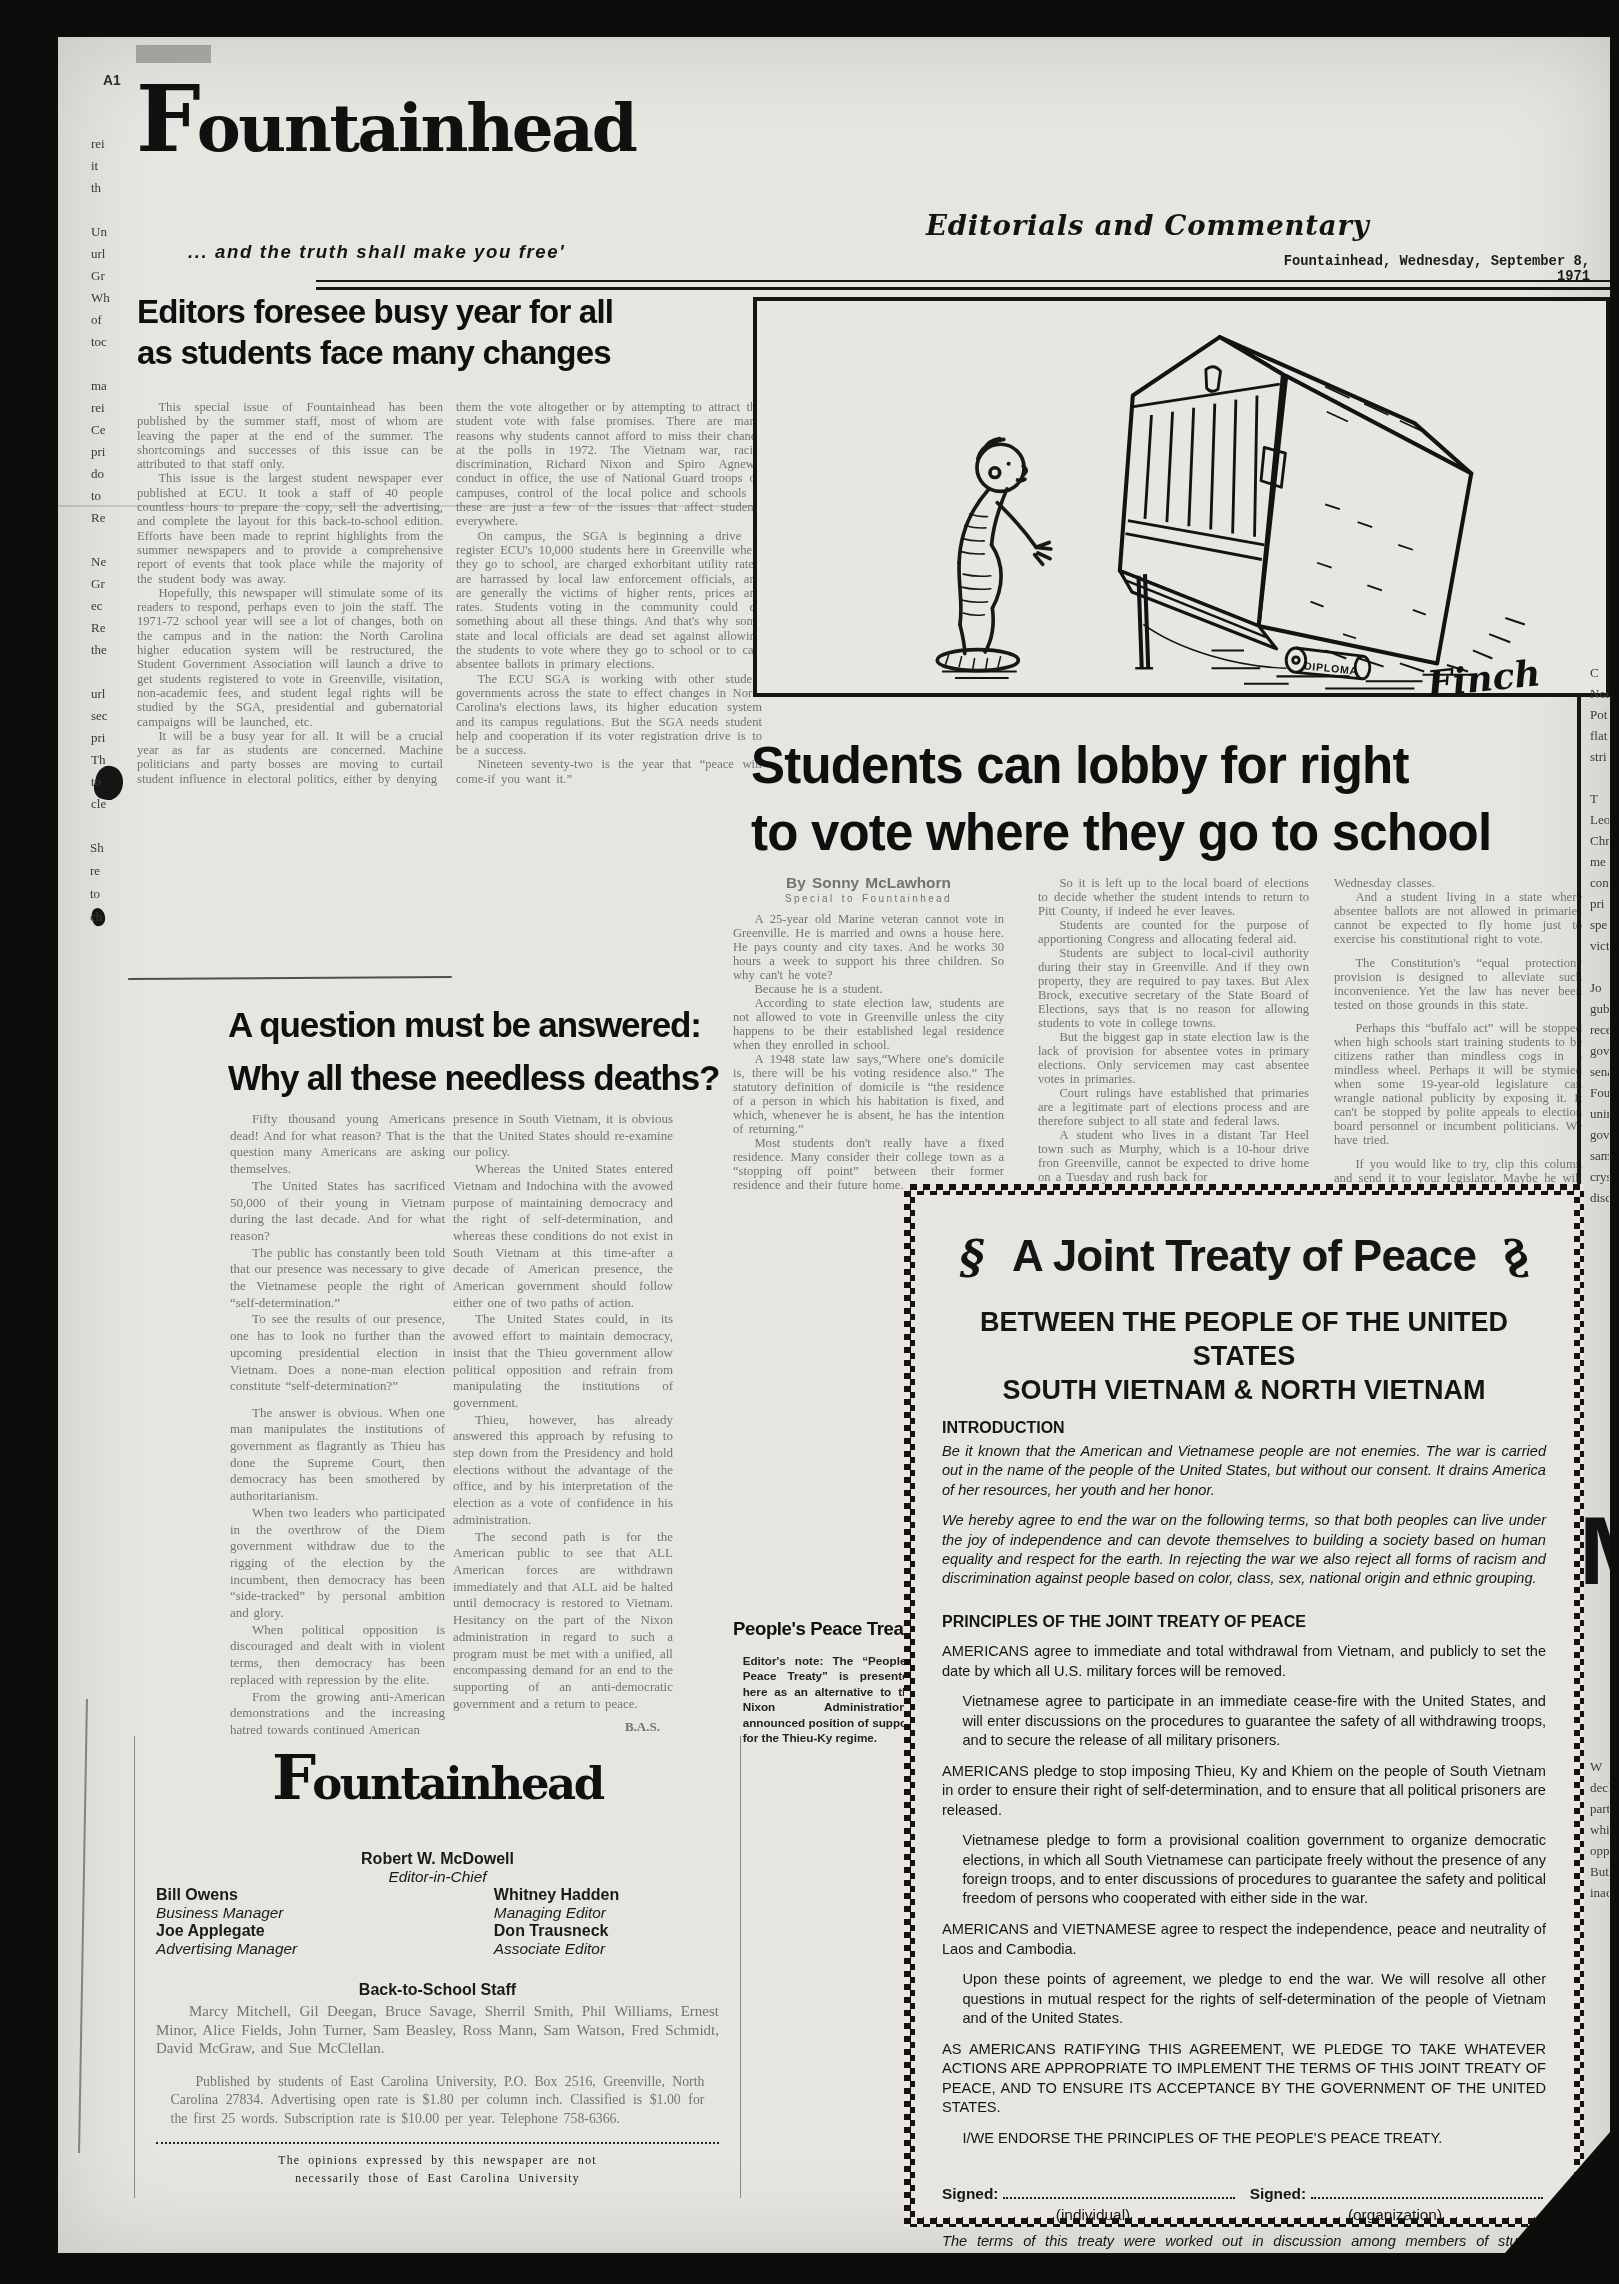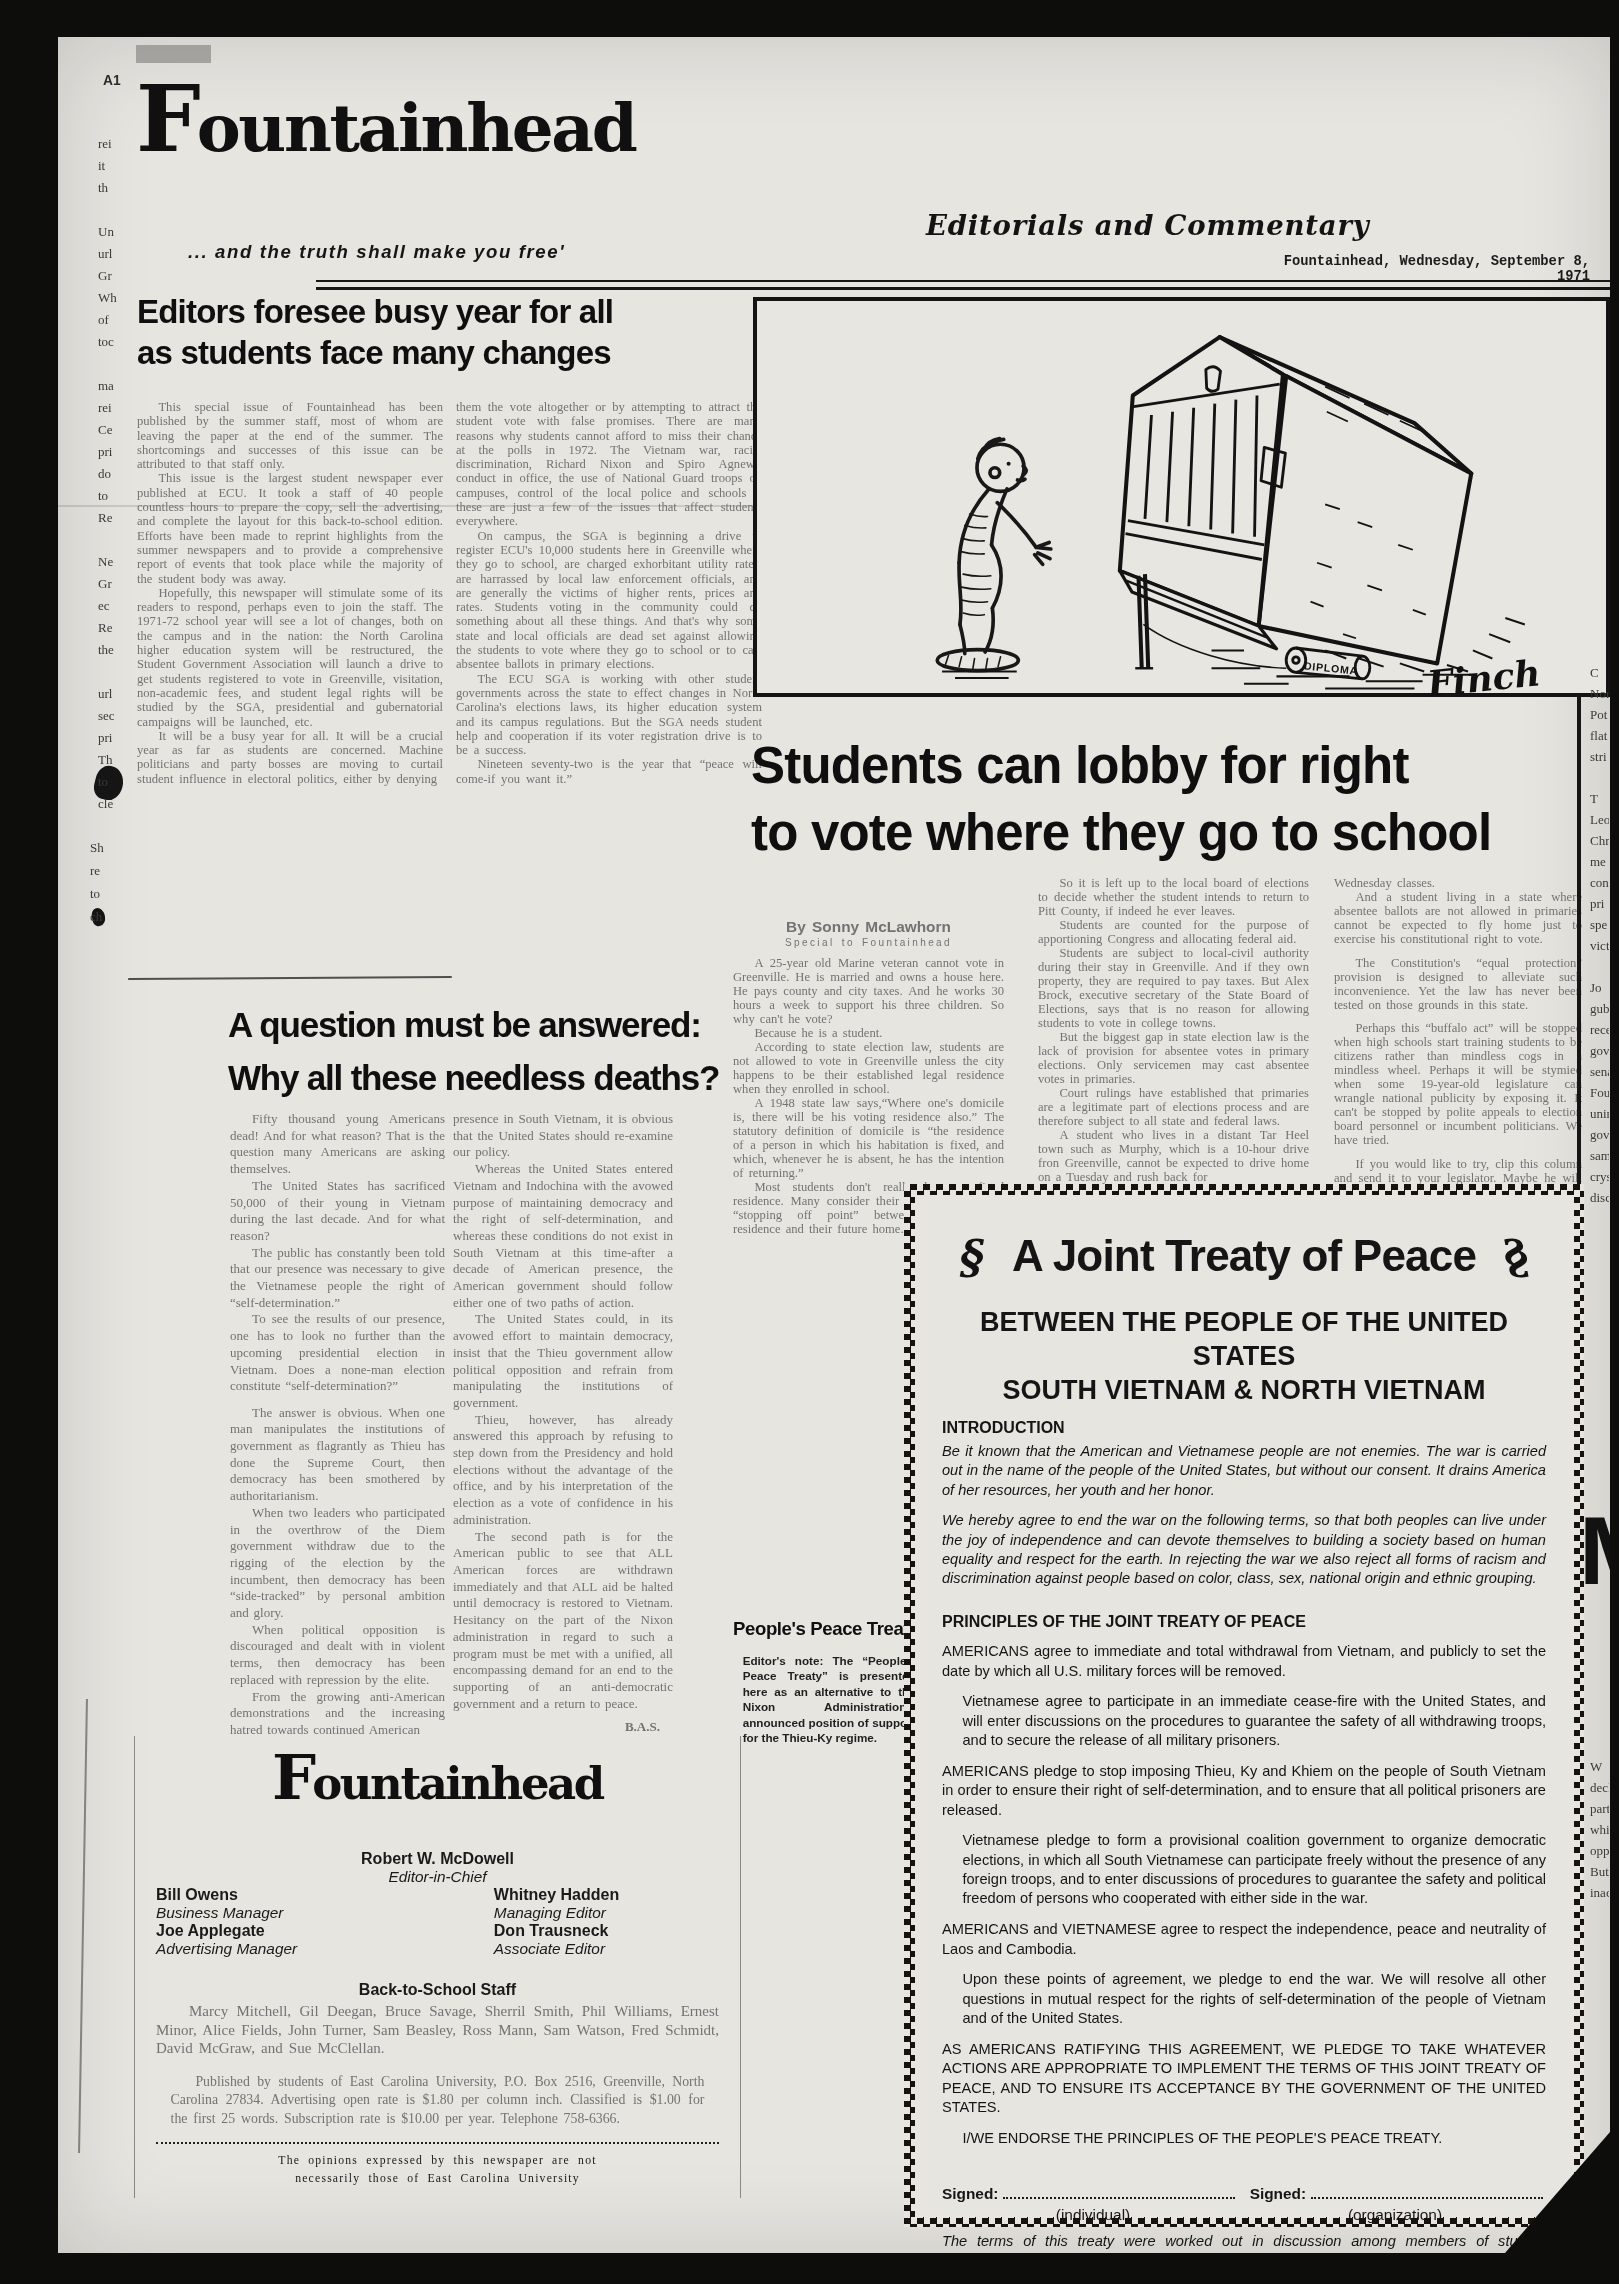--- a/index.html
+++ b/index.html
@@ -42,21 +42,21 @@
 <body>
 
 <div id="paper">
 
   <div class="abs" style="left:78px;top:8px;width:75px;height:18px;background:#8a8a88;opacity:.7;"></div>
   <div class="abs crease"></div>
   <div class="abs blob" style="left:37px;top:729px;width:27.5px;height:34px;transform:rotate(14deg);"></div>
   <div class="abs blob" style="left:34px;top:871px;width:13px;height:18px;transform:rotate(-10deg);"></div>
 
   <div class="abs sans" style="left:45px;top:36px;font-size:13.8px;font-weight:bold;color:#2c2c2c;">A1</div>
-  <div class="abs frag" style="left:40px;top:96px;width:39px;line-height:22px;">rei
+  <div class="abs frag" style="left:33px;top:96px;width:39px;line-height:22px;">rei
 it
 th
 
 Un
 url
 Gr
 Wh
 of
 toc
 
@@ -169,21 +169,21 @@
       </g>
     </svg>
   </div>
   <div class="abs script" style="left:1369px;top:620px;font-size:36px;transform:rotate(-6deg);color:#111;">Finch</div>
 
   <div class="abs hl" style="left:693px;top:695px;font-size:51px;line-height:67px;letter-spacing:-0.8px;width:859px;">
     <div>Students can lobby for right</div>
     <div>to vote where they go to school</div>
   </div>
   <div class="abs colTxt" style="left:675px;top:839px;width:271px;font-size:12.6px;line-height:14px;word-spacing:2px;">
-    <div style="text-align:center;margin-bottom:6.5px;margin-top:44px;">
+    <div style="text-align:center;margin-bottom:6.5px;">
       <div class="sans" style="font-weight:bold;font-size:15.4px;">By Sonny McLawhorn</div>
       <div class="sans" style="font-size:10px;letter-spacing:2.4px;margin-top:1.6px;">Special to Fountainhead</div>
     </div>
     <p>A 25-year old Marine veteran cannot vote in Greenville. He is married and owns a house here. He pays county and city taxes. And he works 30 hours a week to support his three children. So why can't he vote?</p>
     <p>Because he is a student.</p>
     <p>According to state election law, students are not allowed to vote in Greenville unless the city happens to be their established legal residence when they enrolled in school.</p>
     <p>A 1948 state law says,“Where one's domicile is, there will be his voting residence also.” The statutory definition of domicile is “the residence of a person in which his habitation is fixed, and which, whenever he is absent, he has the intention of returning.”</p>
     <p>Most students don't really have a fixed residence. Many consider their college town as a “stopping off point” between their former residence and their future home.</p>
   </div>
   <div class="abs colTxt" style="left:980px;top:839px;width:271px;font-size:12.6px;line-height:14px;word-spacing:2px;">

